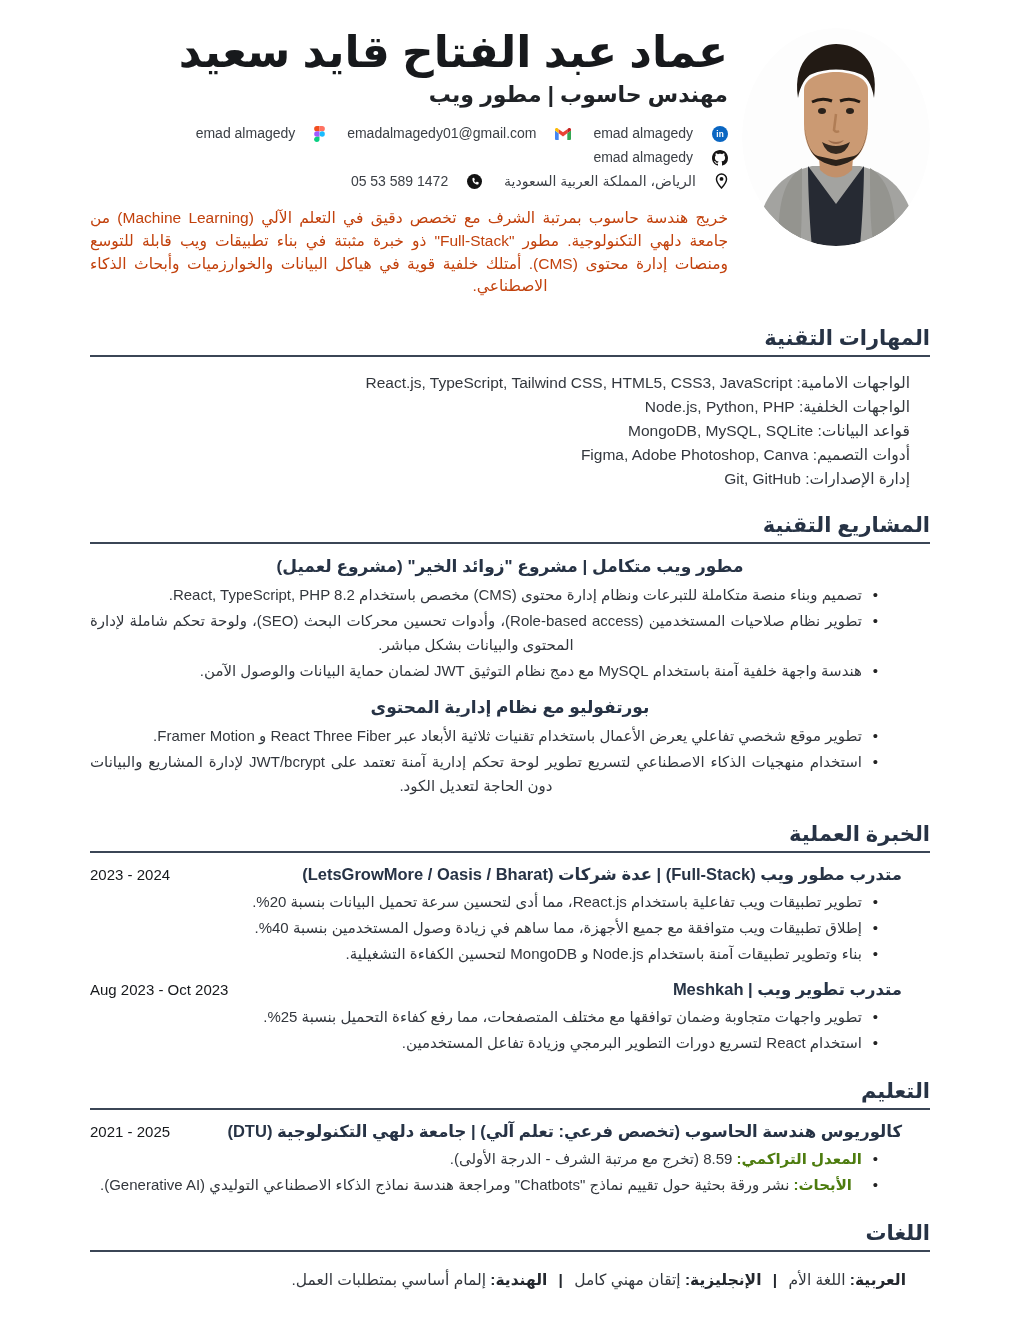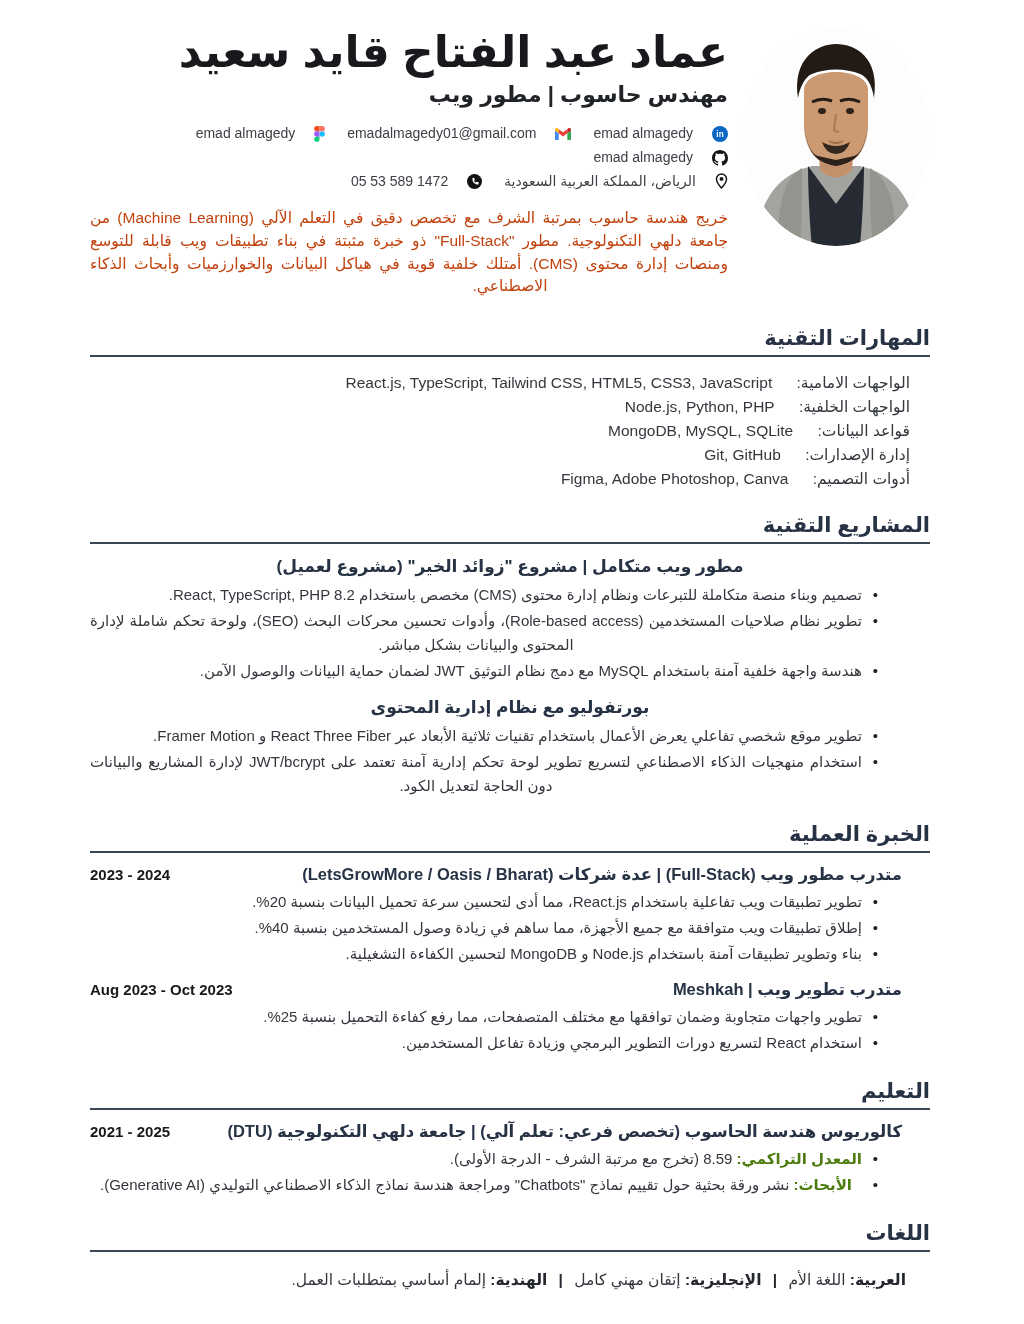--- a/index.html
+++ b/index.html
@@ -18,31 +18,31 @@
   .crow{line-height:1.7;}
   .citem{display:inline-flex;align-items:center;gap:19px;margin-left:18px;white-space:nowrap;}
   .crow .citem:first-child{margin-left:0;}
   .cicon{flex:0 0 auto;}
   .summary{margin:14px 0 6px;font-size:15.5px;line-height:1.46;color:#c2410c;
            text-align:justify;text-align-last:center;}
   .sec-title{margin:22px 0 0;font-size:21px;font-weight:bold;color:#273345;text-align:right;}
   .rule{border:none;border-top:2px solid #3b4656;margin:5px 0 12px;}
   .skills{padding:2px 20px 0 0;}
   .skill-line{font-size:15.5px;line-height:1.55;text-align:right;color:#33373d;}
-  .skill-line .b{font-weight:normal;margin-left:20px;}
+  .skill-line .b{font-weight:normal;}
   .sub{margin:12px 0 4px;font-size:17px;font-weight:bold;color:#273345;text-align:center;}
   .bullets{list-style:none;margin:6px 0 10px;padding:0 50px 0 0;}
   .bullets li{position:relative;padding:0 18px 2px 0;font-size:15px;line-height:1.6;
               color:#33373d;text-align:right;}
   .bullets li::before{content:"•";position:absolute;right:2px;top:0;color:#222;font-size:15px;}
   .jc{text-align:justify !important;text-align-last:center;}
   .row{display:flex;justify-content:space-between;align-items:baseline;margin:12px 0 2px;}
   .rtitle{flex:1;font-size:16.5px;font-weight:bold;color:#273345;text-align:right;
           padding:0 28px 0 12px;}
-  .rdate{font-size:15px;font-weight:bold;color:#17191c;direction:ltr;white-space:nowrap;}
+  .rdate{font-size:15px;font-weight:normal;color:#17191c;direction:ltr;white-space:nowrap;}
   .bullets strong{color:#4d7c0f;}
   .lang-line{padding:4px 24px 0 0;font-size:15.5px;line-height:1.6;text-align:right;color:#33373d;}
   .lang-line strong{color:#24282e;}
   .sep{margin:0 7px;}
   section{clear:none;}
 </style>
 </head>
 <body>
 
 <div class="page">
@@ -155,26 +155,26 @@
       </div>
       <div class="skill-line">
         <span class="b">الواجهات الخلفية:</span>
         <span dir="ltr">Node.js, Python, PHP</span>
       </div>
       <div class="skill-line">
         <span class="b">قواعد البيانات:</span>
         <span dir="ltr">MongoDB, MySQL, SQLite</span>
       </div>
       <div class="skill-line">
+        <span class="b">أدوات التصميم:</span>
+        <span dir="ltr">Figma, Adobe Photoshop, Canva</span>
+      </div>
+      <div class="skill-line">
         <span class="b">إدارة الإصدارات:</span>
         <span dir="ltr">Git, GitHub</span>
-      </div>
-      <div class="skill-line">
-        <span class="b">أدوات التصميم:</span>
-        <span dir="ltr">Figma, Adobe Photoshop, Canva</span>
       </div>
     </div>
   </section>
 
   <section>
     <h2 class="sec-title">المشاريع التقنية</h2>
     <div class="rule"></div>
 
     <h3 class="sub">مطور ويب متكامل | مشروع "زوائد الخير" (مشروع لعميل)</h3>
     <ul class="bullets">

